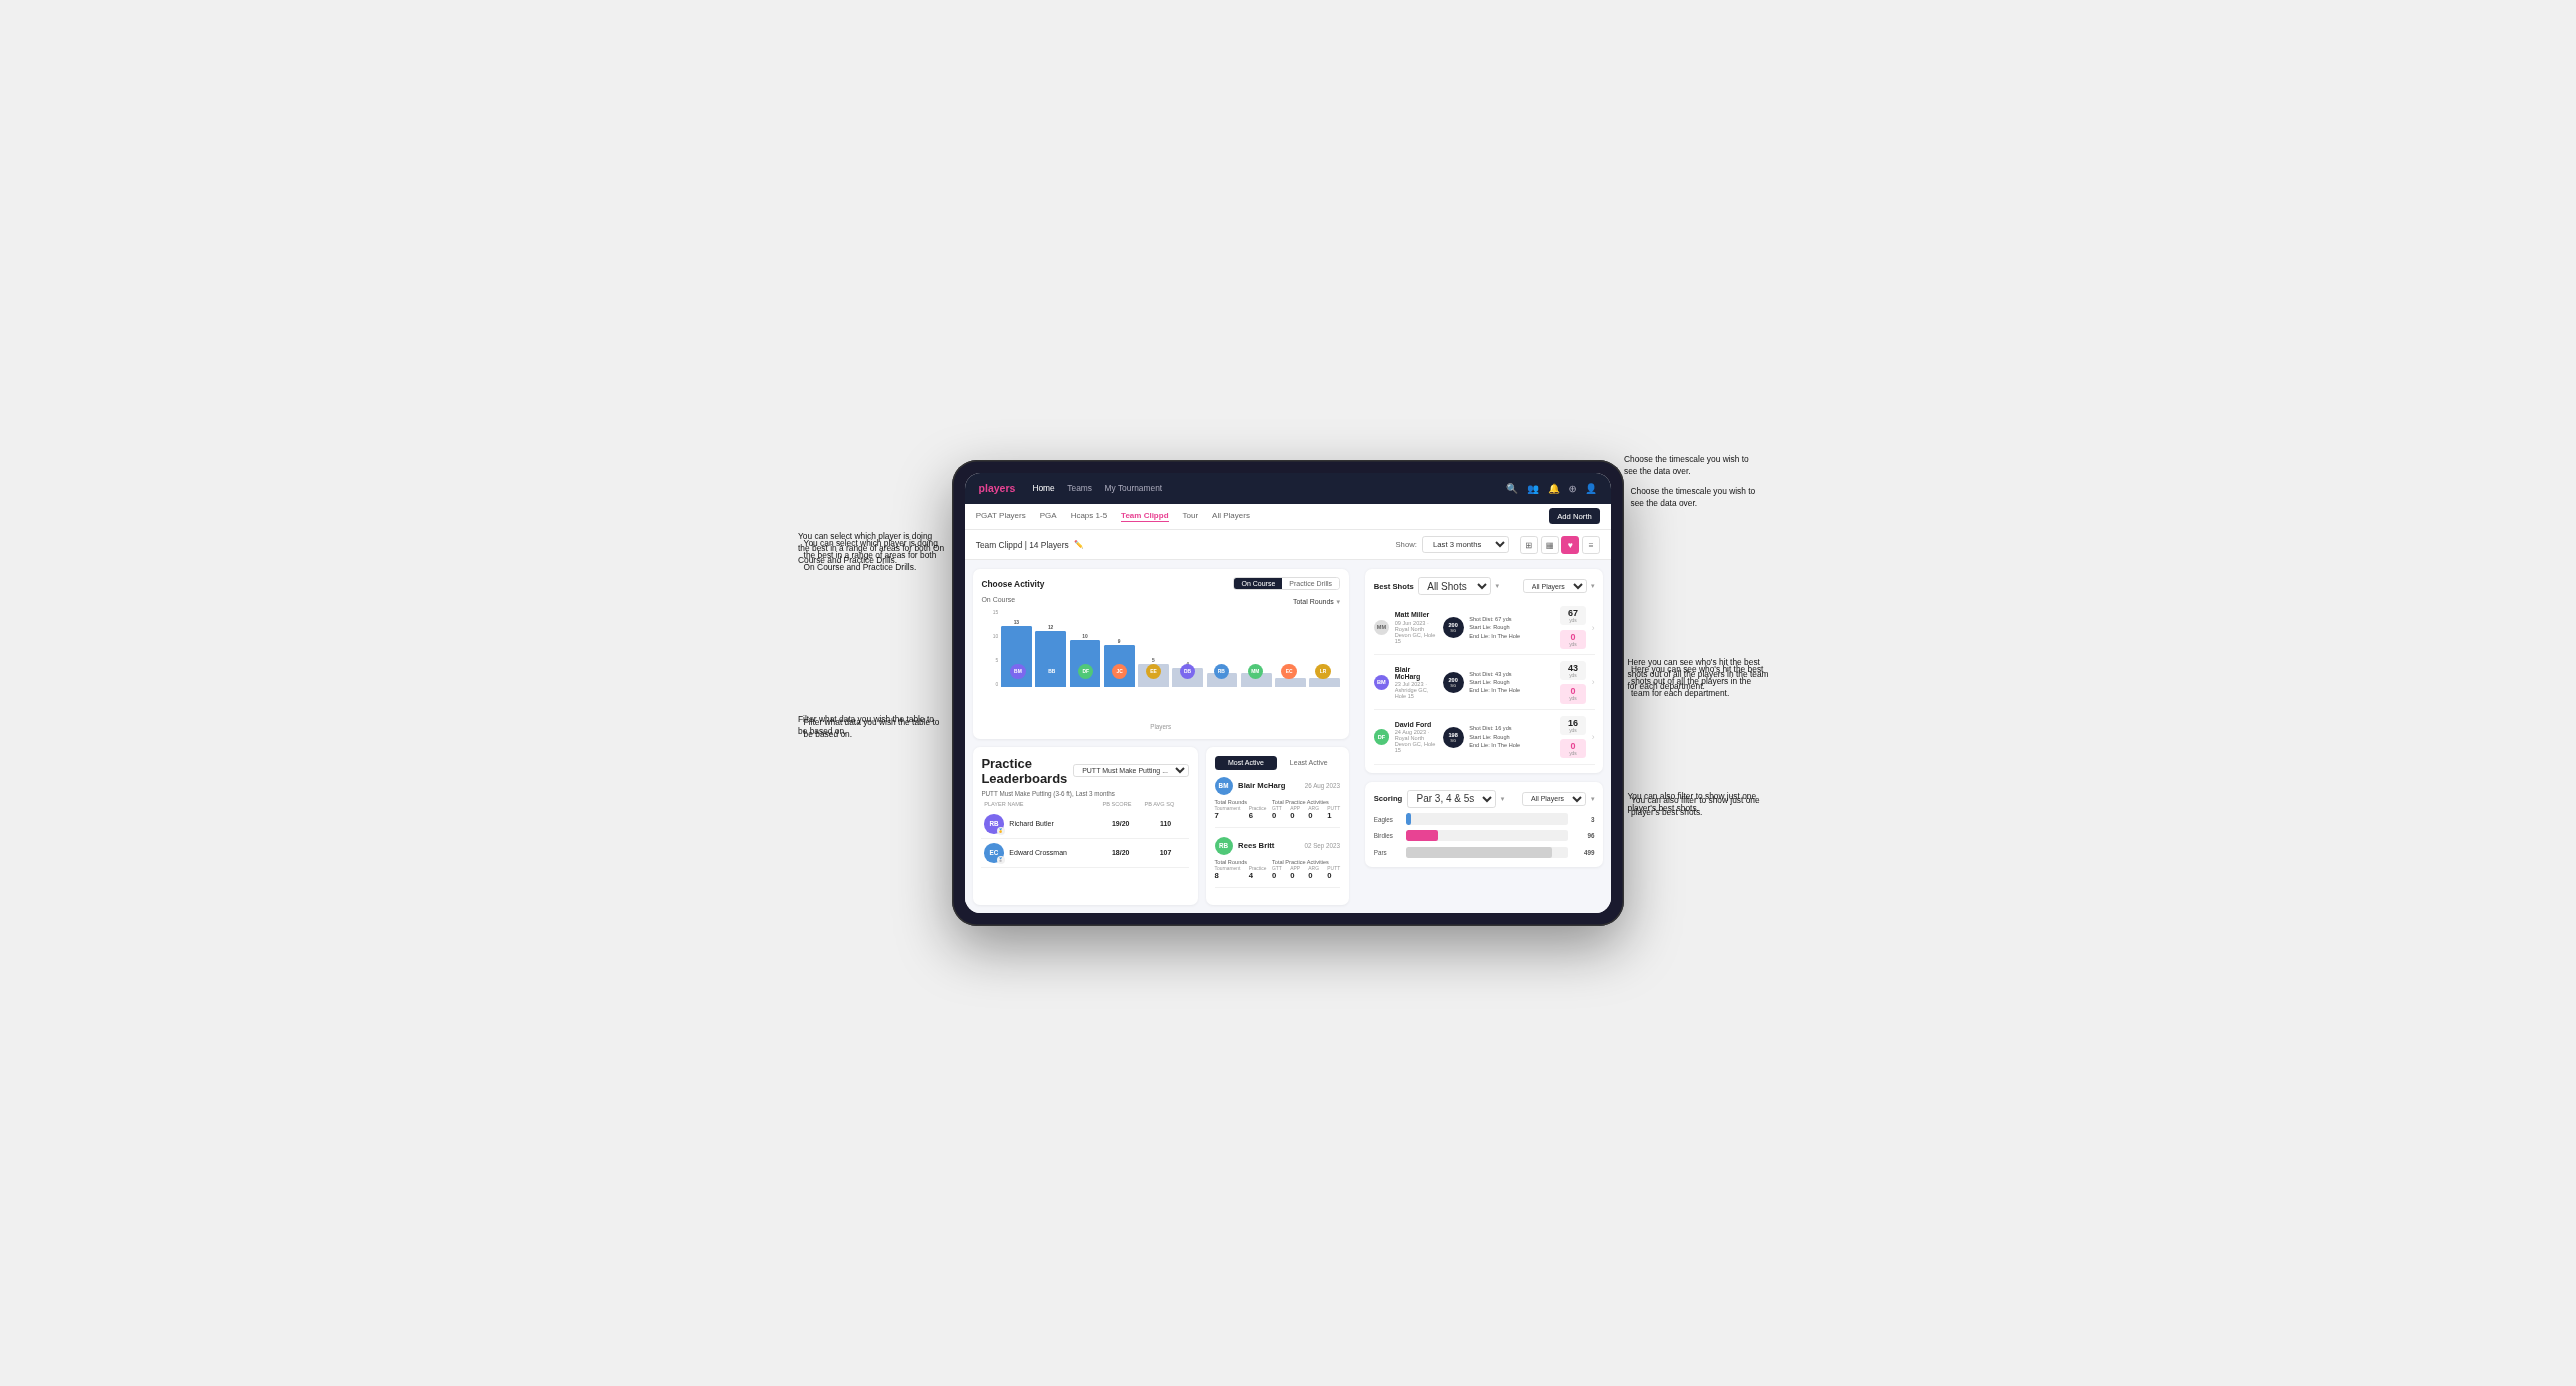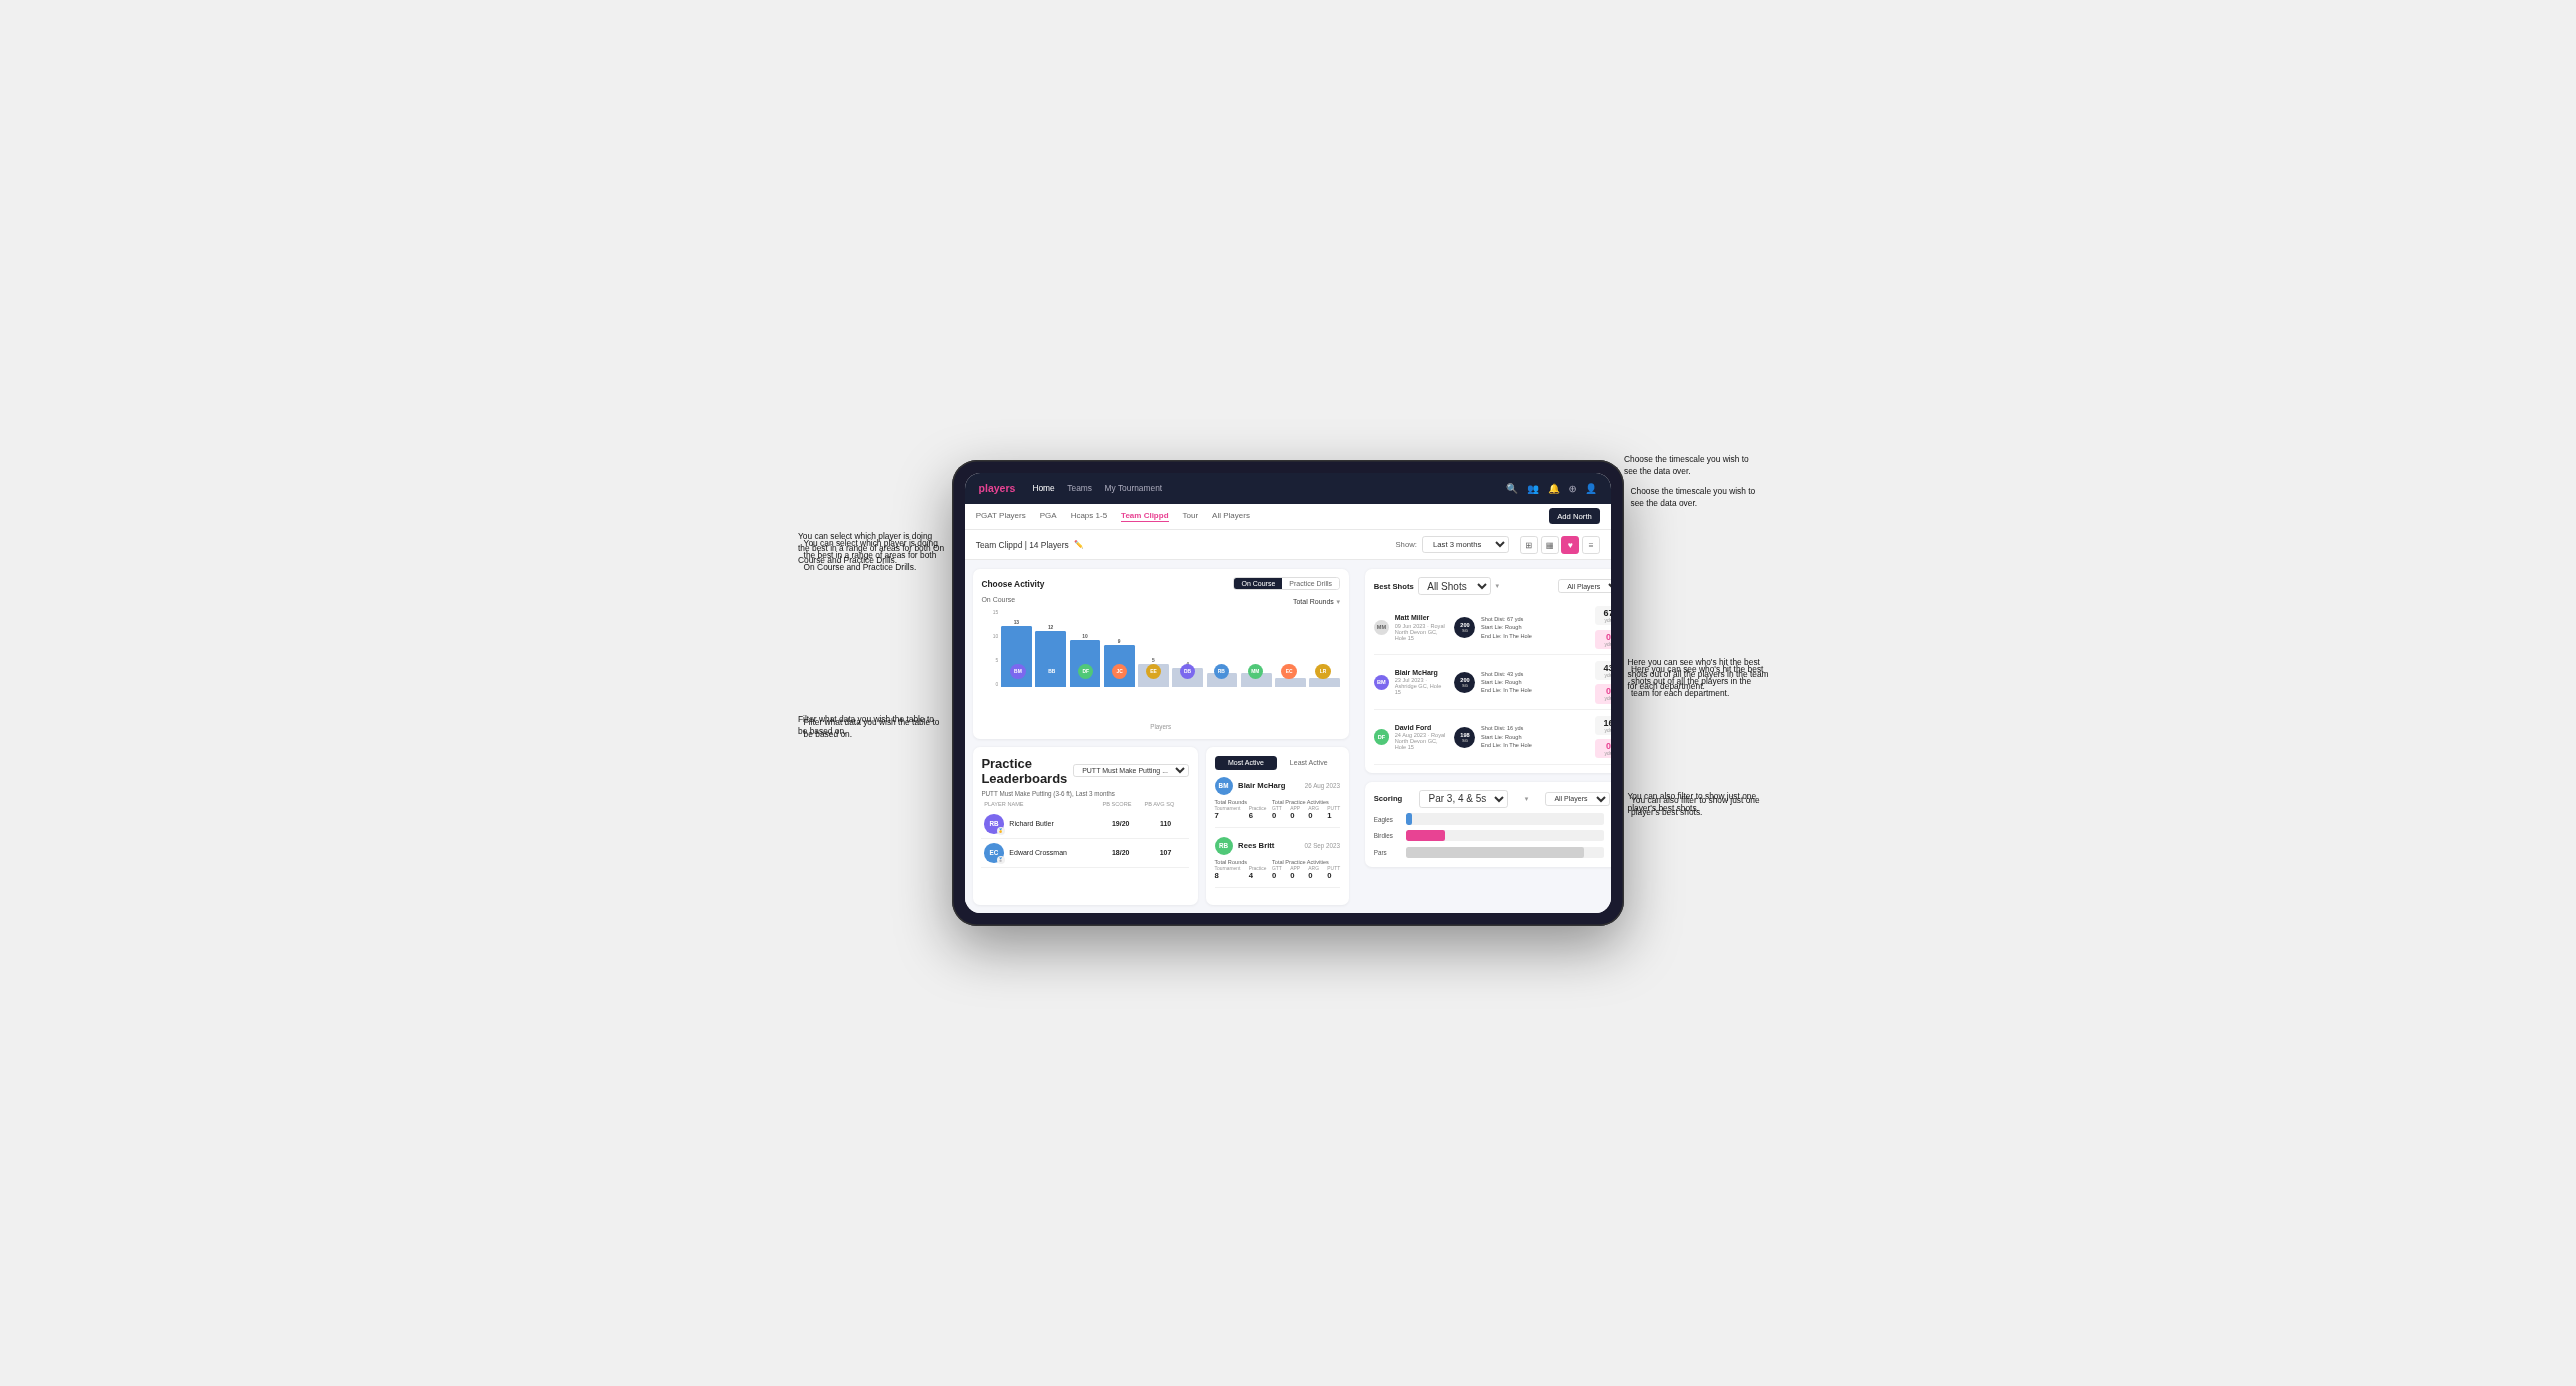--- a/index.html
+++ b/index.html
@@ -525,21 +525,21 @@
     
     .scoring-card {
       background: #fff;
       border-radius: 7px;
       padding: 8.4px;
       box-shadow: 0 0.7px 2.8px rgba(0,0,0,0.06);
     }
     .sc-header {
       display: flex;
       align-items: center;
-      gap: 17px;
+      gap: 5px;
       margin-bottom: 5.6px;
     }
     .sc-title { font-size: 7.7px; font-weight: 600; color: #222; }
     .scoring-bars {
       display: flex;
       flex-direction: column;
       gap: 5.6px;
     }
     .score-row {
       display: flex;

